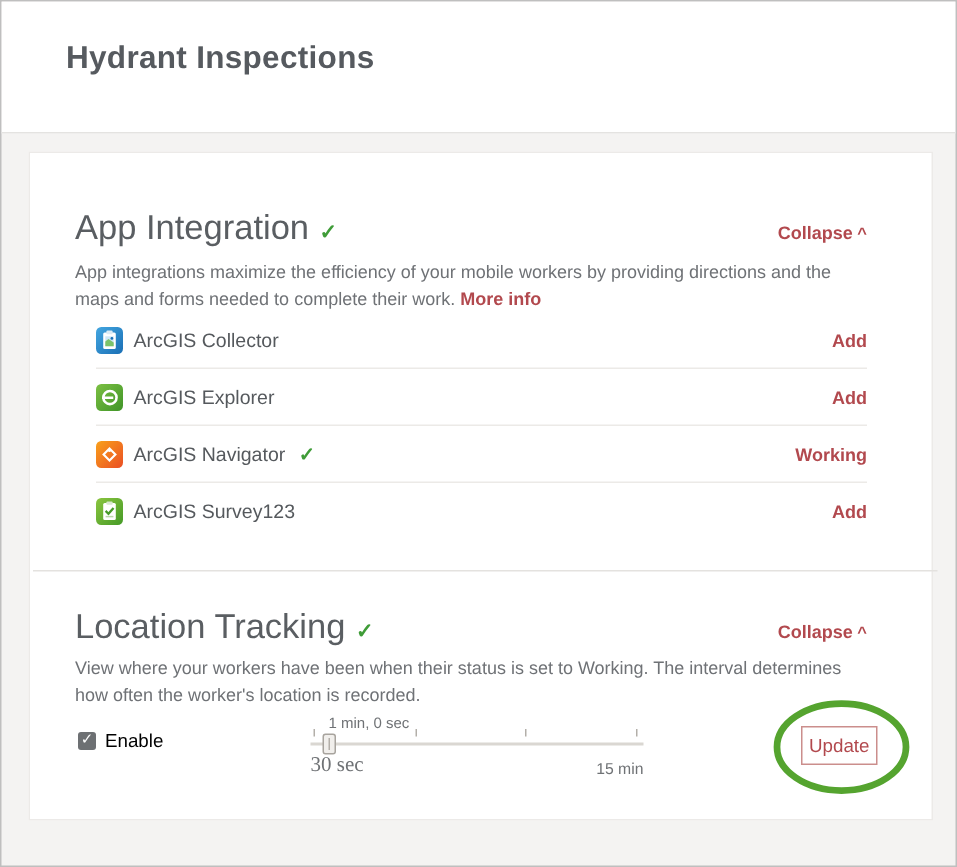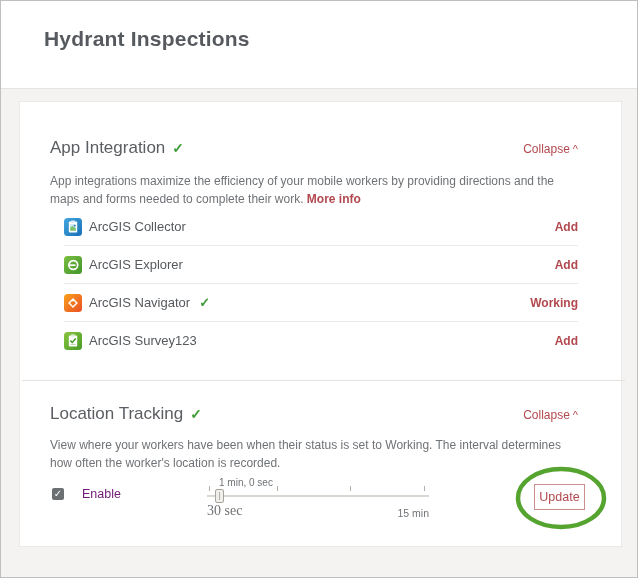--- a/index.html
+++ b/index.html
@@ -46,23 +46,23 @@
     position: relative;
     width: 603px; height: 446px;
     margin: 12px 0 0 18px;
     background: #fff;
     border: 1px solid #eceae8;
   }
   .sec1 { padding: 36px 43px 0 30px; }
   .sec2 { padding: 23px 43px 0 30px; }
 
   .heading-row { display: flex; justify-content: space-between; align-items: baseline; height: 22px; }
-  .section-title { font-size: 17px; font-weight: 400; color: #5a5e62; }
+  .section-title { font-size: 23px; font-weight: 400; color: #5a5e62; }
   .check { color: #3f9c38; font-size: 14px; font-weight: bold; margin-left: 7px; }
-  .collapse-link { font-size: 12px; color: #b2494e; font-weight: normal; text-decoration: none; cursor: pointer; }
+  .collapse-link { font-size: 12px; color: #b2494e; font-weight: bold; text-decoration: none; cursor: pointer; }
   .collapse-link .caret { font-size: 11px; margin-left: 3px; }
 
   .desc {
     margin-top: 12px;
     font-size: 12px;
     line-height: 18px;
     color: #6f7276;
     max-width: 535px;
   }
   .more-info { color: #b2494e; font-weight: bold; cursor: pointer; }
@@ -83,21 +83,21 @@
   .enable-wrap { position: absolute; left: 2px; top: 10px; display: flex; align-items: center; }
   .checkbox {
     width: 12px; height: 12px;
     background: #6d7073;
     border-radius: 2px;
     color: #fff;
     font-size: 10px; line-height: 12px;
     text-align: center;
     cursor: pointer;
   }
-  .enable-label { margin-left: 18px; font-size: 12.5px; color: #701a75; }
+  .enable-label { margin-left: 6px; font-size: 12.5px; color: #000000; }
 
   .slider { position: absolute; left: 157px; top: 0; width: 222px; height: 42px; }
   .slider-value { position: absolute; top: 0; left: 12px; font-size: 10px; color: #6f7275; white-space: nowrap; }
   .slider-tick { position: absolute; top: 9px; width: 1px; height: 5px; background: #b3afa9; }
   .slider-track { position: absolute; top: 18px; left: 0; width: 100%; height: 2px; background: #dad7d2; cursor: pointer; }
   .slider-handle {
     position: absolute; top: 12px; left: 8px;
     width: 9px; height: 14px;
     background: #f1efec;
     border: 1px solid #a8a49e;

